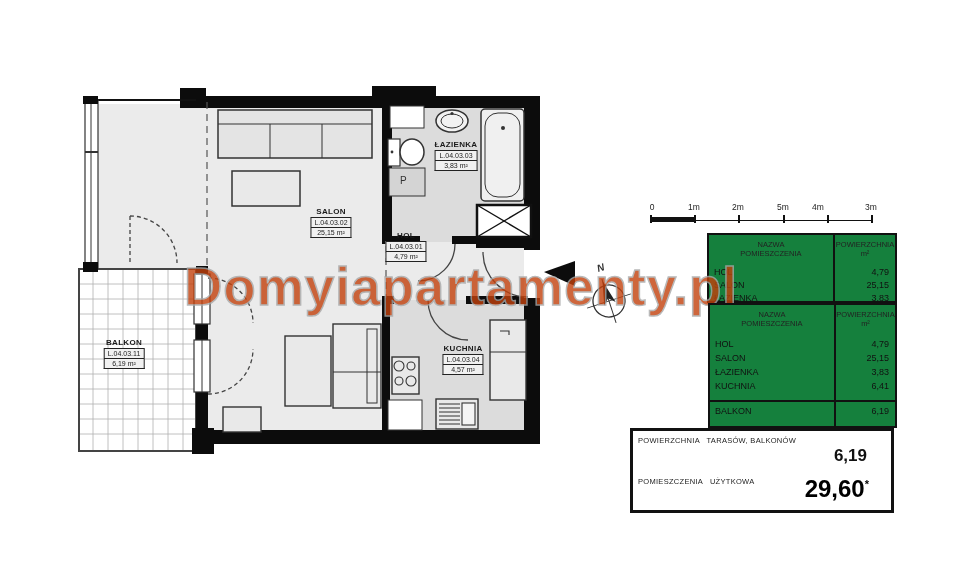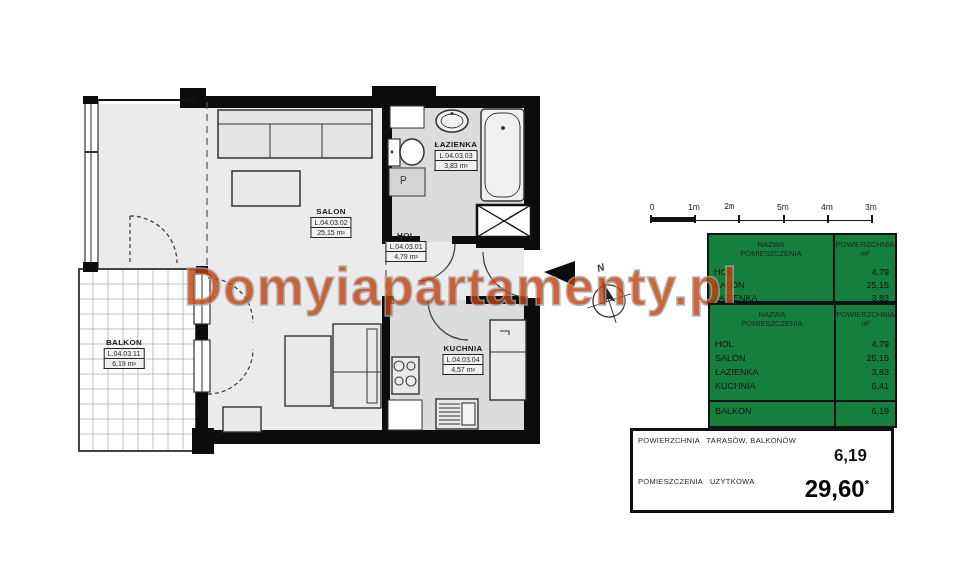--- a/index.html
+++ b/index.html
@@ -218,23 +218,23 @@
   </div>
 
   <div class="p-label" style="left:400px;top:175px;">P</div>
   <div class="north-label" style="left:597px;top:262px;">N</div>
 
   <div class="watermark">Domyiapartamenty.pl</div>
 
   <div class="scalebar">
     <span class="slabel" style="left:4px;">0</span>
     <span class="slabel" style="left:46px;">1m</span>
-    <span class="slabel" style="left:81px;font-family:Liberation Mono, monospace;">2m</span>
+    <span class="slabel" style="left:90px;">2m</span>
     <span class="slabel" style="left:135px;">5m</span>
-    <span class="slabel" style="left:179px;">4m</span>
+    <span class="slabel" style="left:170px;">4m</span>
     <span class="slabel" style="left:223px;">3m</span>
     <div class="thick"></div>
     <div class="thin"></div>
     <div class="tick" style="left:2px;"></div>
     <div class="tick" style="left:46px;"></div>
     <div class="tick" style="left:90px;"></div>
     <div class="tick" style="left:135px;"></div>
     <div class="tick" style="left:179px;"></div>
     <div class="tick" style="left:223px;"></div>
   </div>

